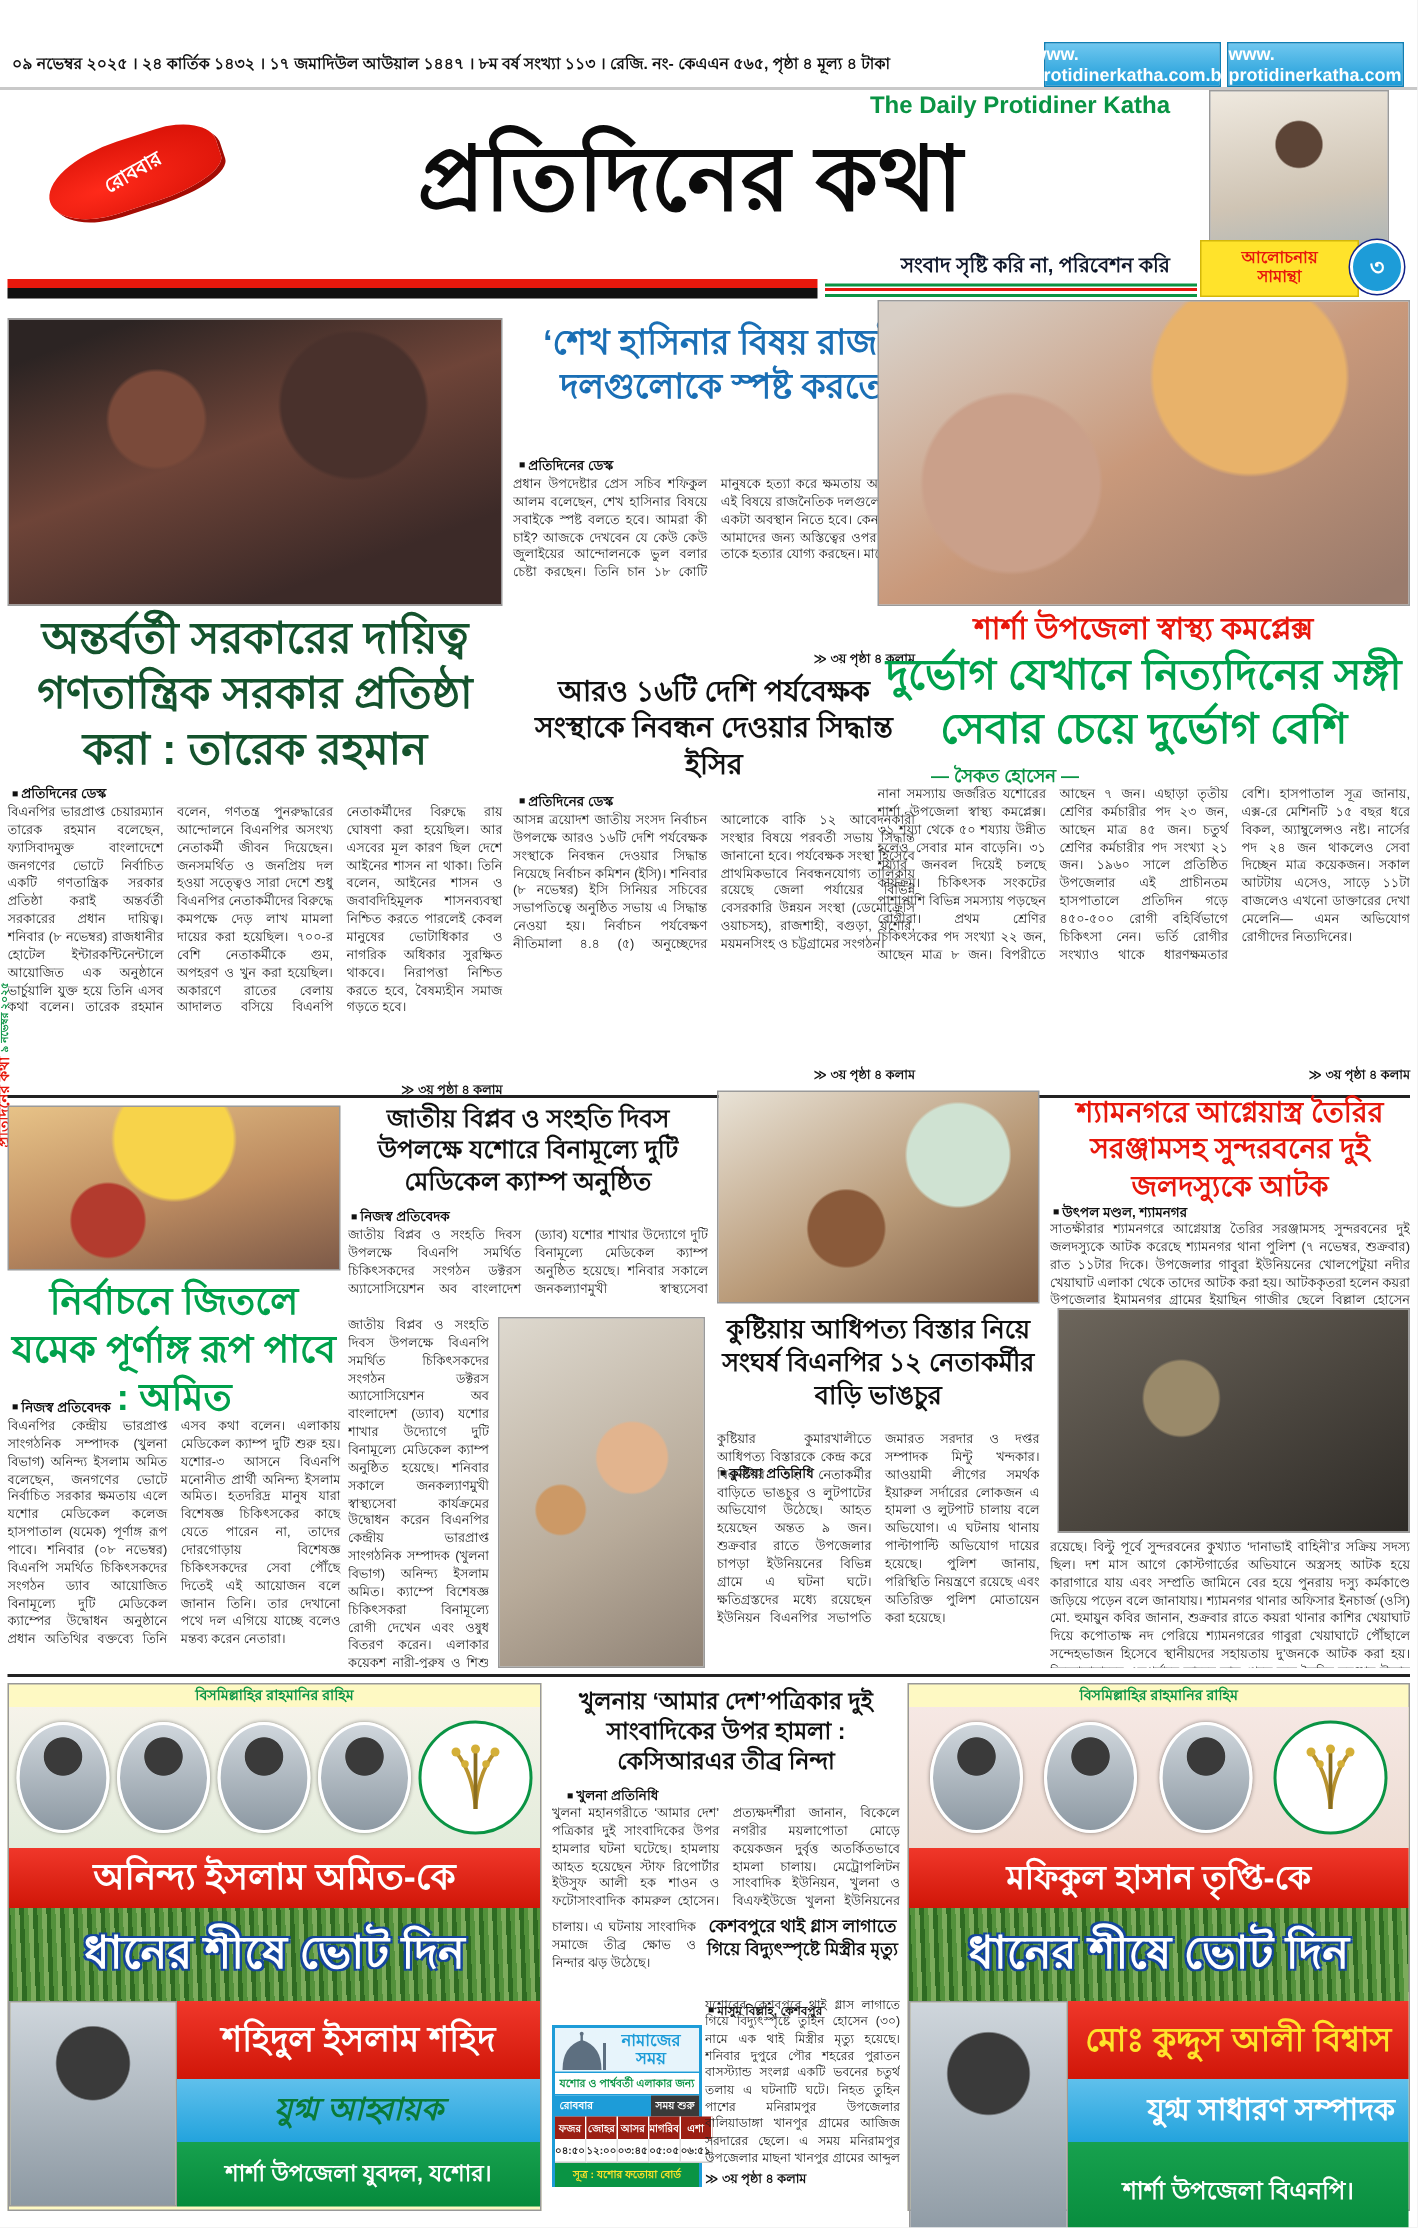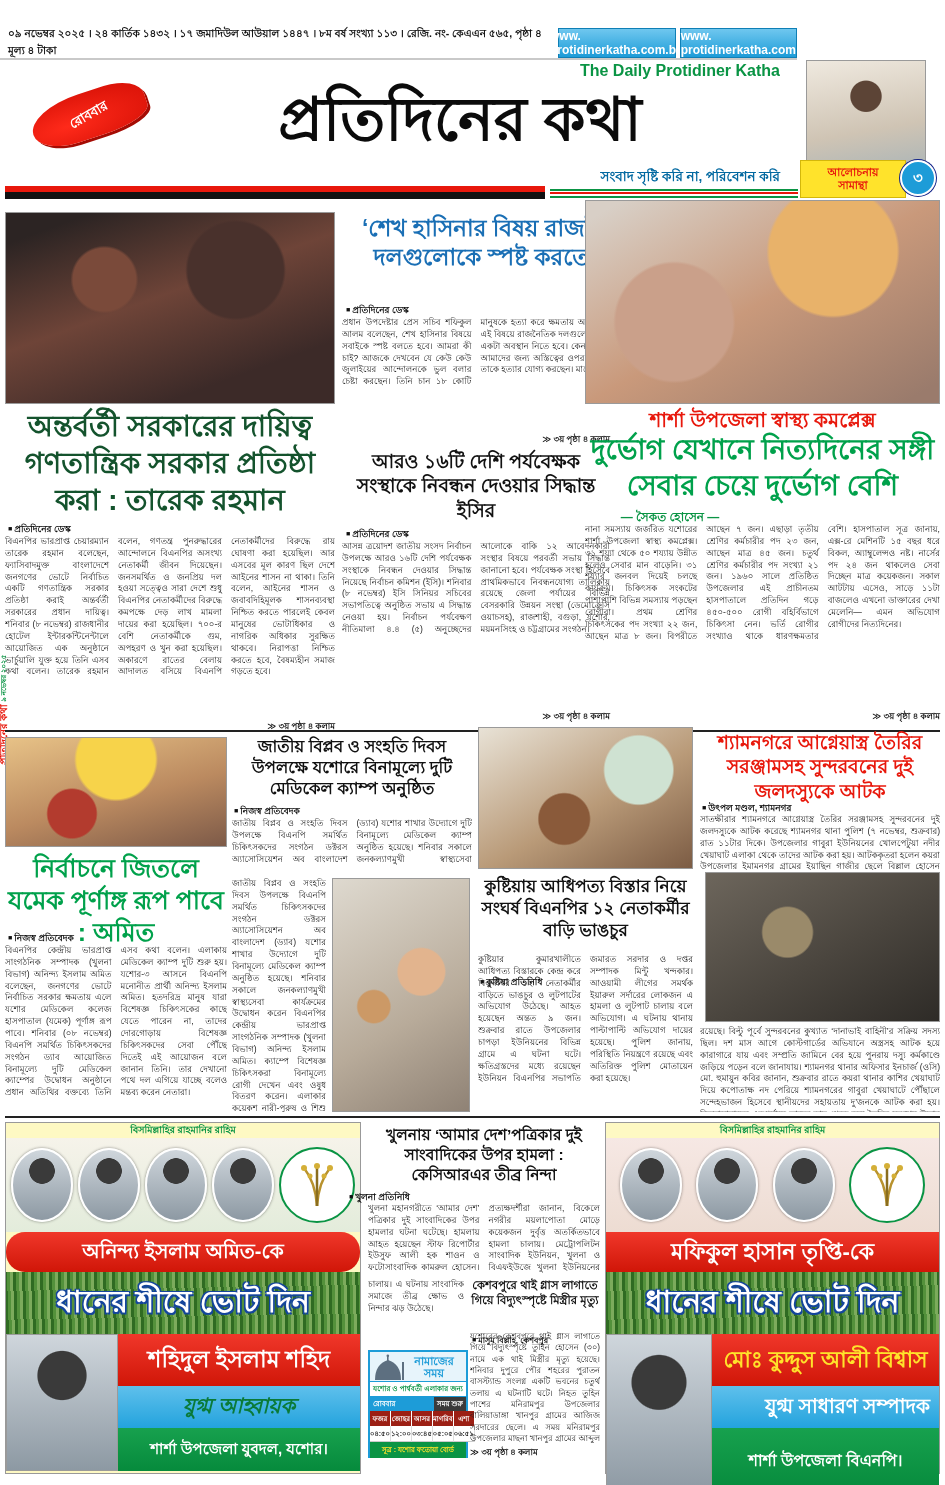--- a/index.html
+++ b/index.html
@@ -61,32 +61,32 @@
   .namaz-src{background:#0a9444;color:#ffe32b;font-size:7px;font-weight:bold;text-align:center;padding:2px 0;}
   .vstrip{writing-mode:vertical-rl;transform:rotate(180deg);font-weight:bold;color:#e8180c;font-size:10px;text-align:center;line-height:1.1;}
   .vstrip small{color:#0a9444;font-size:7px;font-weight:bold;}
   .dash-byline{color:#0a9444;font-weight:bold;font-size:12px;text-align:center;}
 </style>
 </head>
 <body>
 
 <div id="page">
 
-  <div class="abs" style="left:0;top:28px;width:797px;height:30px;border-bottom:2px solid #c9c9c9;display:flex;align-items:center;">
+  <div class="abs" style="left:0;top:28px;width:945px;height:30px;border-bottom:2px solid #c9c9c9;display:flex;align-items:center;">
     <div style="font-size:10.5px;font-weight:bold;color:#111;padding-left:8px;width:688px;">০৯ নভেম্বর ২০২৫ । ২৪ কার্তিক ১৪৩২ । ১৭ জমাদিউল আউয়াল ১৪৪৭ । ৮ম বর্ষ সংখ্যা ১১৩ । রেজি. নং- কেএএন ৫৬৫, পৃষ্ঠা ৪ মূল্য ৪ টাকা</div>
     <div class="urlbox" style="width:118px;height:30px;margin-right:4px;">www. protidinerkatha.com.bd</div>
     <div class="urlbox" style="width:118px;height:30px;">www. protidinerkatha.com</div>
   </div>
 
   <div class="abs ribbon" style="left:30px;top:92px;width:118px;height:46px;">
     <span>রোববার</span>
   </div>
   <div class="abs" style="left:380px;top:62px;width:400px;text-align:right;color:#0a9444;font-weight:bold;font-size:16px;">The Daily Protidiner Katha</div>
   <div class="abs" style="left:135px;top:76px;width:650px;height:96px;font-size:60px;font-weight:bold;color:#0b0b0b;text-align:center;white-space:nowrap;overflow:hidden;line-height:1.45;">প্রতিদিনের কথা</div>
-  <div class="abs" style="left:380px;top:166px;width:400px;text-align:right;color:#0369a1;font-weight:bold;font-size:13.5px;">সংবাদ সৃষ্টি করি না, পরিবেশন করি</div>
+  <div class="abs" style="left:380px;top:166px;width:400px;text-align:right;color:#0f172a;font-weight:bold;font-size:13.5px;">সংবাদ সৃষ্টি করি না, পরিবেশন করি</div>
   <div class="abs stripe-left" style="left:5px;top:186px;width:540px;height:13px;"></div>
   <div class="abs stripe-right" style="left:550px;top:189px;width:248px;"></div>
 
   <div class="abs ph ph-model" style="left:806px;top:60px;width:120px;height:128px;"></div>
   <div class="abs promo-tag" style="left:800px;top:160px;width:104px;height:36px;">
     <span>আলোচনায়</span>
     <span>সামান্থা</span>
   </div>
   <div class="abs page-badge" style="left:900px;top:160px;width:32px;height:32px;">৩</div>
 
@@ -160,34 +160,34 @@
           <path d="M25 46 C26 30 30 18 38 8" stroke="#b8922e" stroke-width="2.5" fill="none"></path>
           <path d="M25 46 C25 28 25 16 25 6" stroke="#8a6d1f" stroke-width="2.5" fill="none"></path>
           <circle cx="12" cy="8" r="3" fill="#d4af37"></circle>
             <circle cx="38" cy="8" r="3" fill="#d4af37"></circle>
           <circle cx="25" cy="6" r="3" fill="#d4af37"></circle>
             <circle cx="18" cy="16" r="2.5" fill="#d4af37"></circle>
           <circle cx="32" cy="16" r="2.5" fill="#d4af37"></circle>
         </svg>
       </div>
     </div>
-    <div class="ad-red" style="height:40px;font-size:20px;border-radius:19px;">অনিন্দ্য ইসলাম অমিত-কে</div>
+    <div class="ad-red" style="height:40px;font-size:24px;">অনিন্দ্য ইসলাম অমিত-কে</div>
     <div class="ad-slogan" style="height:62px;font-size:30px;">ধানের শীষে ভোট দিন</div>
     <div style="display:flex;height:137px;">
       <div class="ph ph-portrait" style="width:112px;height:100%;"></div>
       <div style="flex:1;display:flex;flex-direction:column;">
         <div class="ad-red" style="height:52px;font-size:23px;">শহিদুল ইসলাম শহিদ</div>
         <div class="ad-blue" style="height:42px;font-size:21px;color:#0a7a38;font-style:italic;">যুগ্ম আহ্বায়ক</div>
         <div class="ad-green" style="flex:1;font-size:15px;">শার্শা উপজেলা যুবদল, যশোর।</div>
       </div>
     </div>
   </div>
 
   <div class="abs hl" style="left:368px;top:1125px;width:232px;height:62px;color:#111;font-size:15.5px;">খুলনায় ‘আমার দেশ’পত্রিকার দুই সাংবাদিকের উপর হামলা : কেসিআরএর তীব্র নিন্দা</div>
-  <div class="abs byline" style="left:349px;top:1190px;">খুলনা প্রতিনিধি</div>
+  <div class="abs byline" style="left:378px;top:1190px;">খুলনা প্রতিনিধি</div>
   <div class="abs body-txt cols2" style="left:368px;top:1203px;width:232px;height:72px;">খুলনা মহানগরীতে ‘আমার দেশ’ পত্রিকার দুই সাংবাদিকের উপর হামলার ঘটনা ঘটেছে। হামলায় আহত হয়েছেন স্টাফ রিপোর্টার ইউসুফ আলী হক শাওন ও ফটোসাংবাদিক কামরুল হোসেন। প্রত্যক্ষদর্শীরা জানান, বিকেলে নগরীর ময়লাপোতা মোড়ে কয়েকজন দুর্বৃত্ত অতর্কিতভাবে হামলা চালায়। মেট্রোপলিটন সাংবাদিক ইউনিয়ন, খুলনা ও বিএফইউজে খুলনা ইউনিয়নের নেতারা অবিলম্বে হামলাকারীদের গ্রেপ্তার ও দৃষ্টান্তমূলক শাস্তির দাবি জানিয়েছেন।</div>
   <div class="abs body-txt" style="left:368px;top:1279px;width:96px;height:66px;">চালায়। এ ঘটনায় সাংবাদিক সমাজে তীব্র ক্ষোভ ও নিন্দার ঝড় উঠেছে।</div>
 
   <div class="abs namaz" style="left:368px;top:1350px;width:100px;height:108px;">
     <div style="display:flex;align-items:center;padding:2px 3px 1px 3px;">
       <svg width="32" height="26" viewBox="0 0 32 26">
         <rect x="14" y="2" width="1.6" height="5" fill="#5d6f80"></rect>
         <circle cx="14.8" cy="1.8" r="1.3" fill="#5d6f80"></circle>
         <path d="M2 26 Q2 10 15 6 Q28 10 28 26 Z" fill="#5d6f80"></path>
         <rect x="29" y="8" width="2" height="18" fill="#5d6f80"></rect>

